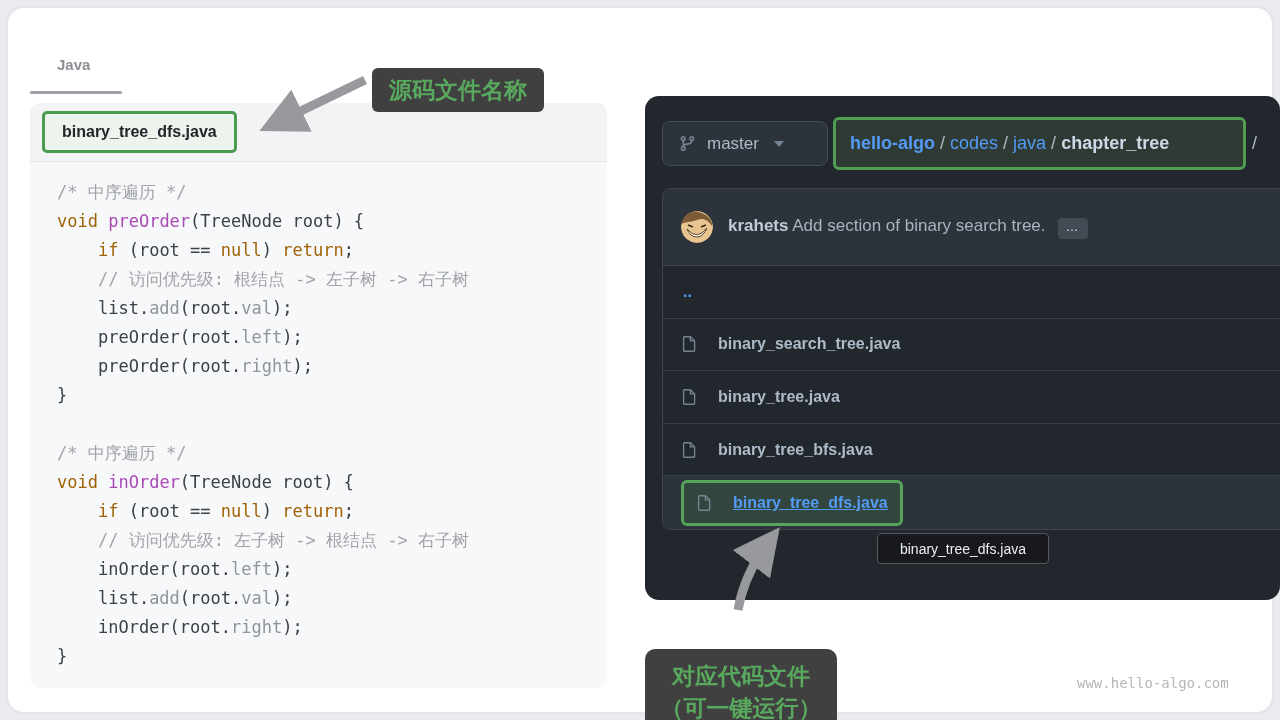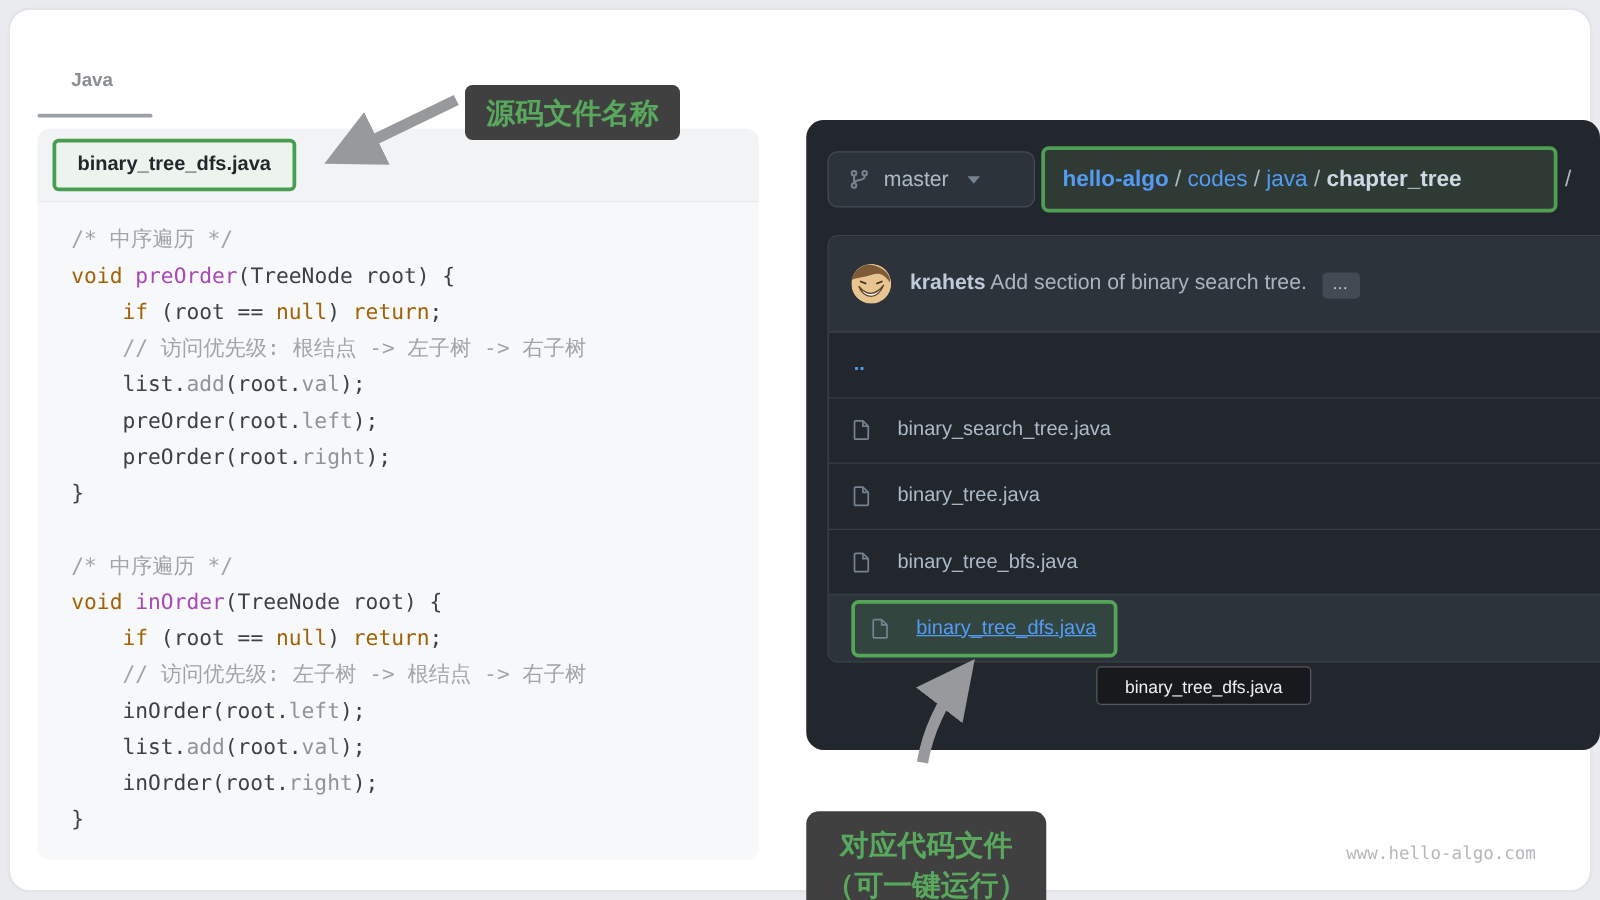--- a/index.html
+++ b/index.html
@@ -52,21 +52,21 @@
   .commit-text{font-size:17px;color:#a9b4c0;}
   .commit-author{font-weight:bold;color:#bfcbd8;}
   .more-badge{display:inline-block;background:#434a53;color:#d5dde5;border-radius:4px;
               font-size:13px;line-height:11px;padding:3px 8px 7px;margin-left:12px;
               letter-spacing:1px;cursor:pointer;}
   .file-row{height:52.6px;display:flex;align-items:center;padding:0 18px;
             border-bottom:1px solid #373e47;font-size:16px;color:#adbac7;position:relative;box-sizing:border-box;}
   .file-row:last-child{border-bottom:none;background:#2d333b;}
   .row-inner{display:flex;align-items:center;gap:20px;}
   .file-icon{color:#768390;flex:0 0 17px;}
-  .file-label{cursor:pointer;}
+  .file-label{cursor:pointer;font-weight:bold;}
   .parent-row .file-label{color:#539bf5;font-weight:bold;padding-left:2px;}
   .green-box{border:3px solid #55a559;background:rgba(87,171,90,0.16);border-radius:6px;
              height:40px;padding:0 12px;min-width:183px;box-sizing:content-box;}
   .link-underline{color:#539bf5;text-decoration:underline;}
 
   .tooltip{left:877px;top:533px;width:170px;height:29px;background:#17191d;
            border:1px solid #55595f;border-radius:4px;display:flex;align-items:center;
            justify-content:center;font-size:14px;color:#eceef0;z-index:5;}
 
   

